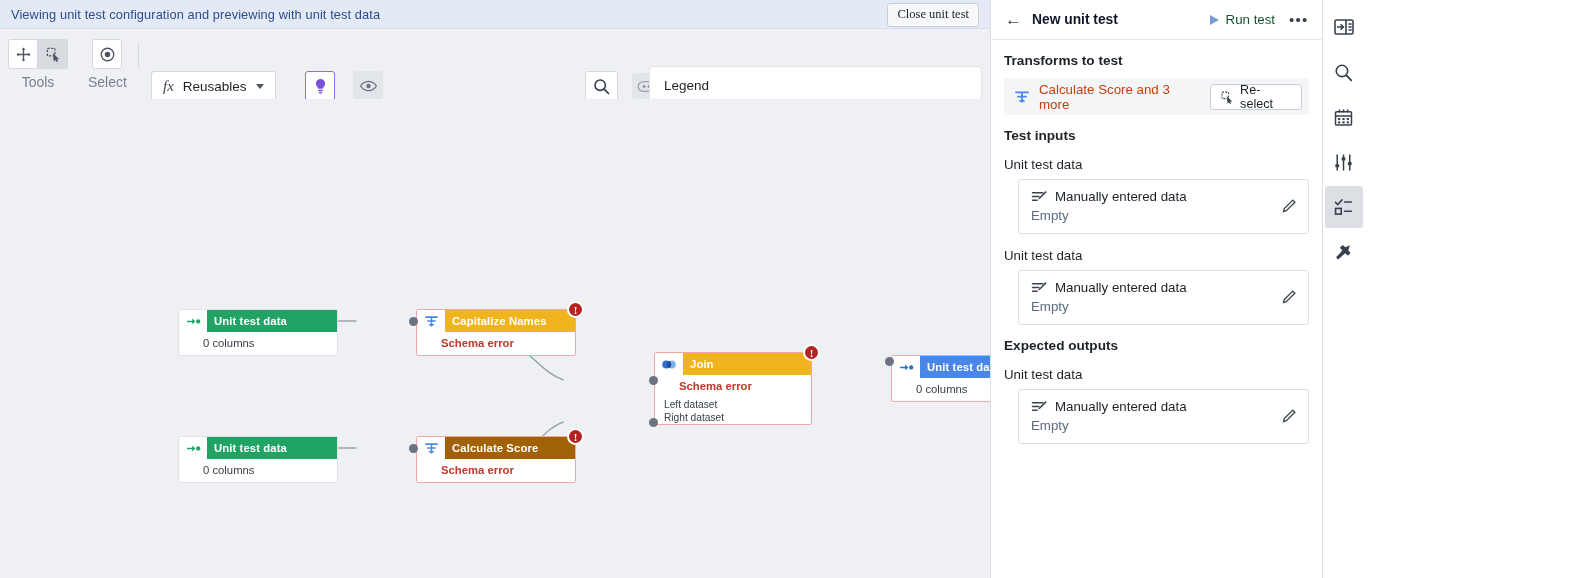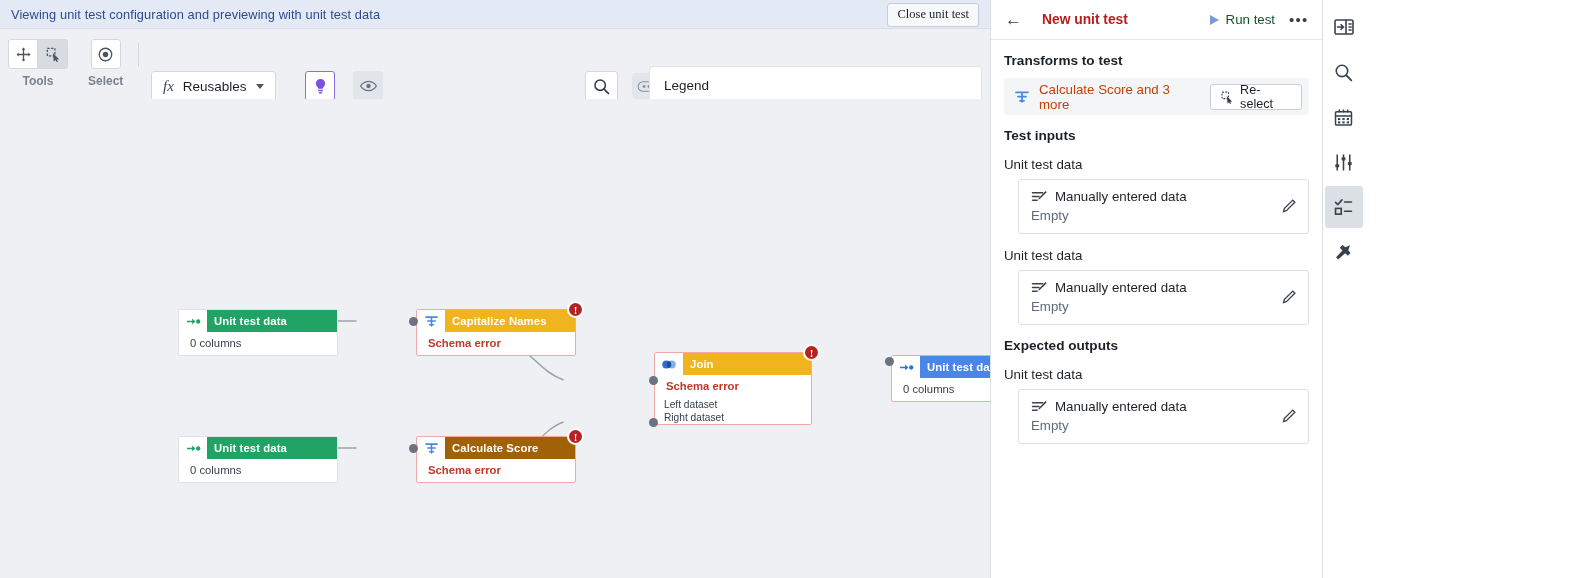--- a/index.html
+++ b/index.html
@@ -31,21 +31,21 @@
   .toolbar { height: 70px; background: #eef0f4; position: relative; flex: none; }
   .tgroup { position: absolute; top: 10px; display: flex; flex-direction: column; align-items: center; }
   .tg-row { display: flex; }
   .sqbtn {
     width: 30px; height: 30px; background: #fff; border: 1px solid #d4d8de;
     display: flex; align-items: center; justify-content: center; cursor: pointer;
   }
   .sqbtn.left  { border-radius: 3px 0 0 3px; }
   .sqbtn.right { border-radius: 0 3px 3px 0; border-left: none; background: #d8dbe0; }
   .sqbtn.solo  { border-radius: 3px; }
-  .tlabel { font-size: 12px; color: #7a8290; margin-top: 5px; font-weight: bold; }
+  .tlabel { font-size: 14px; color: #7a8290; margin-top: 5px; }
   .divider-v { position: absolute; top: 14px; width: 1px; height: 24px; background: #d4d8de; }
 
   .reusables {
     position: absolute; left: 151px; top: 42px;
     height: 30px; background: #fff; border: 1px solid #d4d8de; border-radius: 3px;
     display: flex; align-items: center; gap: 9px; padding: 0 11px; cursor: pointer;
   }
   .fx { font-family: "Liberation Serif", serif; font-style: italic; font-size: 15px; color: #3c4552; }
   .reusables-label { font-size: 13.5px; color: #1c2127; }
   .caret { width: 0; height: 0; border-left: 4.5px solid transparent; border-right: 4.5px solid transparent; border-top: 5.5px solid #4b5563; }
@@ -89,36 +89,36 @@
   
   .canvas { position: relative; flex: 1; background: #eef0f4; overflow: hidden; }
   #edges { position: absolute; left: 0; top: 0; width: 100%; height: 100%; }
 
   .node { position: absolute; background: #fff; border-radius: 2px; }
   .node.err { border: 1px solid #f0a8a8; }
   .node.plain { border: 1px solid #dfe2e7; }
   .nhead { display: flex; align-items: stretch; height: 22px; }
   .nicon { width: 28px; display: flex; align-items: center; justify-content: center; background: #fff; flex: none; }
   .ntitle { flex: 1; display: flex; align-items: center; font-size: 11.3px; font-weight: bold; color: #fff; padding-left: 7px; letter-spacing: .1px; }
-  .nbody { font-size: 11.3px; padding: 5px 11px 6px; color: #39414d; }
+  .nbody { font-size: 11.3px; padding: 5px 24px 6px; color: #39414d; }
   .nbody.error { color: #c0392b; font-weight: bold; }
   .nport { font-size: 10.2px; color: #39414d; padding: 1px 8px 1px 9px; }
   .badge {
     position: absolute; right: -9px; top: -9px; width: 17px; height: 17px; border-radius: 50%;
     background: #b52222; border: 2px solid #fff; color: #fff;
     font-size: 11px; font-weight: bold; display: flex; align-items: center; justify-content: center;
     font-family: "Liberation Serif", serif;
   }
   .dot { position: absolute; width: 9px; height: 9px; border-radius: 50%; background: #6b7280; }
 
   
   #panel { width: 385px; height: 578px; background: #fff; border-left: 1px solid #dcdfe4; display: flex; flex-direction: column; }
   .p-head { height: 40px; border-bottom: 1px solid #e6e8ec; display: flex; align-items: center; padding: 0 14px; flex: none; }
   .back { font-size: 17px; color: #39414d; cursor: pointer; line-height: 1; width: 20px; }
-  .p-title { font-size: 13.8px; font-weight: bold; color: #b91c1c; margin-left: 17px; }
+  .p-title { font-size: 13.8px; font-weight: bold; color: #0f172a; margin-left: 7px; }
   .run { margin-left: auto; display: flex; align-items: center; gap: 7px; cursor: pointer; }
   .run-tri { width: 0; height: 0; border-top: 5.5px solid transparent; border-bottom: 5.5px solid transparent; border-left: 9px solid #7b9bd4; }
   .run-lbl { font-size: 13.3px; color: #14532d; }
   .dots { margin-left: 14px; font-size: 15px; color: #39414d; letter-spacing: 1.2px; cursor: pointer; line-height: 1; }
 
   .p-body { flex: 1; overflow: hidden; padding: 0 13px; }
   .sec-h { font-size: 13.6px; font-weight: bold; color: #1c2127; margin: 13px 0 10px 0; }
   .tt-card {
     background: #f4f5f7; border-radius: 3px; height: 37px;
     display: flex; align-items: center; padding: 0 7px 0 10px; gap: 9px;

